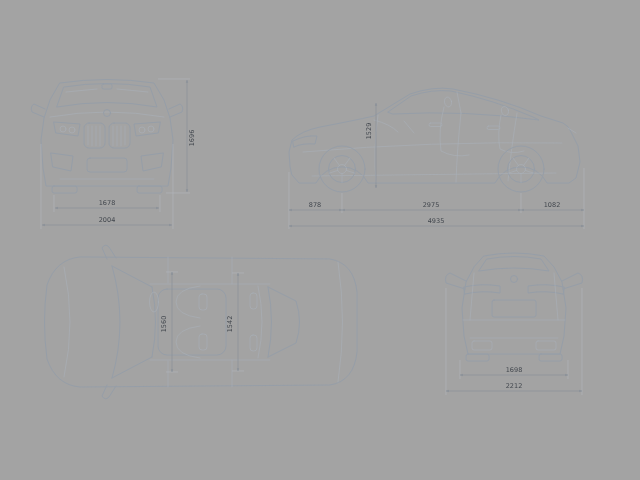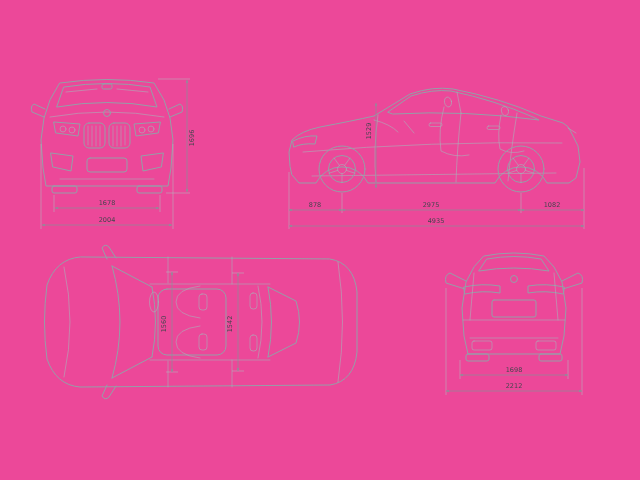--- a/index.html
+++ b/index.html
@@ -1,17 +1,17 @@
 <!DOCTYPE html>
 <html><head>
 <meta charset="utf-8">
 <style>
   html,body{margin:0;padding:0;}
   body{width:640px;height:480px;background:#ffffff;font-family:"DejaVu Sans",sans-serif;}
-  .stage{position:relative;width:640px;height:480px;background:#ec4899;overflow:hidden;}
+  .stage{position:relative;width:640px;height:480px;background:#a3a3a3;overflow:hidden;}
   svg{display:block;}
   .car{fill:none;stroke:#969ea8;stroke-width:1;stroke-linejoin:round;stroke-linecap:round;}
   .thin{fill:none;stroke:#aab0b8;stroke-width:.6;stroke-linejoin:round;stroke-linecap:round;}
   .dimline{fill:none;stroke:#8b9199;stroke-width:.7;}
   .ext{fill:none;stroke:#b4bac1;stroke-width:.55;}
   text.dim{fill:#41464d;font-size:6.5px;font-family:"DejaVu Sans",sans-serif;text-anchor:middle;}
 </style>
 </head>
 <body>
 

